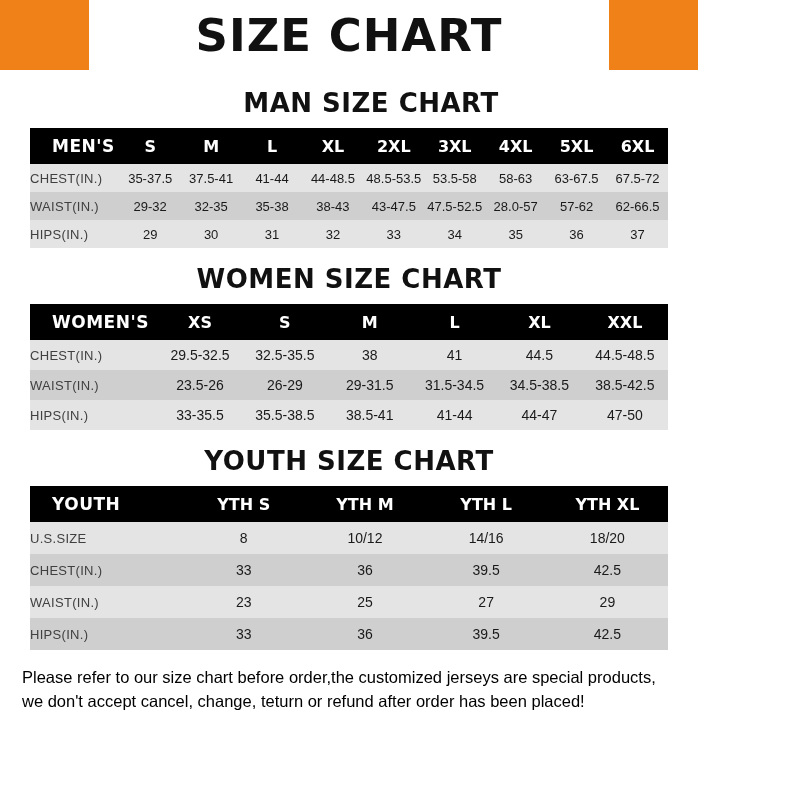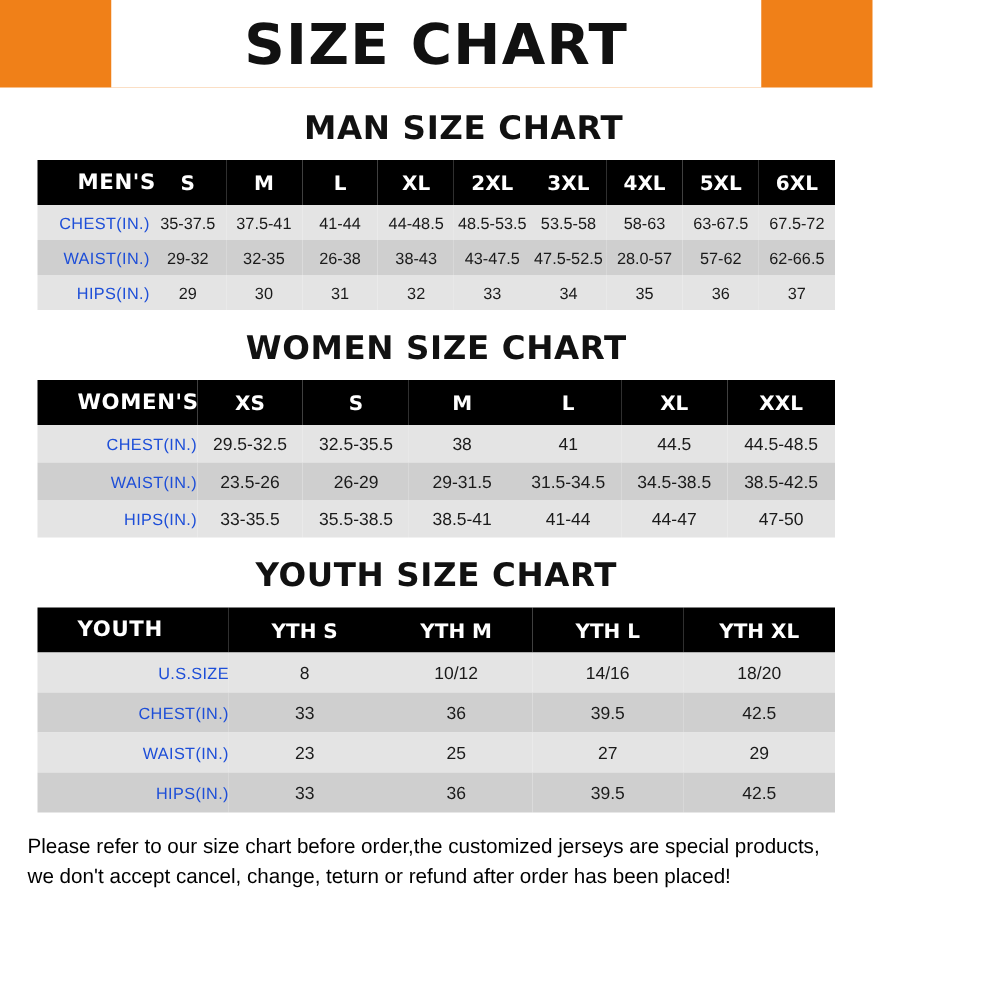--- a/index.html
+++ b/index.html
@@ -81,30 +81,30 @@
   table.size-table thead th {
     background: #000000;
     color: #ffffff;
     font-weight: bold;
     font-size: 16px;
     height: 36px;
     font-family: "DejaVu Sans", sans-serif;
   }
   table.size-table thead th.rowhead {
     text-align: left;
-    padding-left: 32px;
+    padding-left: 22px;
     font-size: 17px;
     letter-spacing: 0.5px;
   }
   table.size-table tbody tr.light { background: #e4e4e4; }
   table.size-table tbody tr.dark  { background: #cfcfcf; }
   table.size-table tbody td.rowhead {
     font-size: 13px;
-    color: #1d4ed8;
-    text-align: right;
+    color: #404040;
+    text-align: left;
     letter-spacing: 0.3px;
   }
 
   
   .women-table thead th { font-size: 17px; }
   .youth-table thead th { font-size: 17px; }
   .women-table tbody td, .youth-table tbody td { height: 30px; font-size: 14px; }
   .youth-table tbody td { height: 32px; }
 
   
@@ -166,21 +166,21 @@
           <td>48.5-53.5</td>
           <td>53.5-58</td>
           <td>58-63</td>
           <td>63-67.5</td>
           <td>67.5-72</td>
         </tr>
         <tr class="dark">
           <td class="rowhead">WAIST(IN.)</td>
           <td>29-32</td>
           <td>32-35</td>
-          <td>26-38</td>
+          <td>35-38</td>
           <td>38-43</td>
           <td>43-47.5</td>
           <td>47.5-52.5</td>
           <td>28.0-57</td>
           <td>57-62</td>
           <td>62-66.5</td>
         </tr>
         <tr class="light">
           <td class="rowhead">HIPS(IN.)</td>
           <td>29</td>

